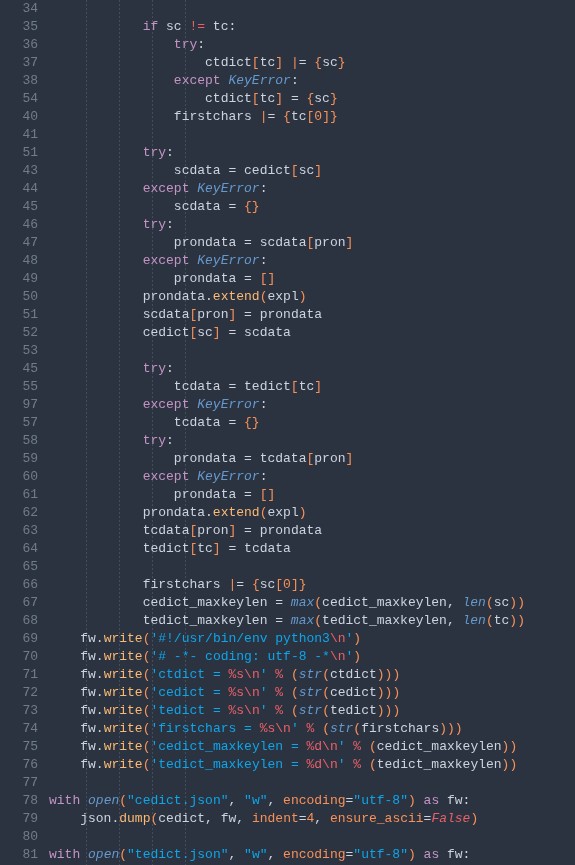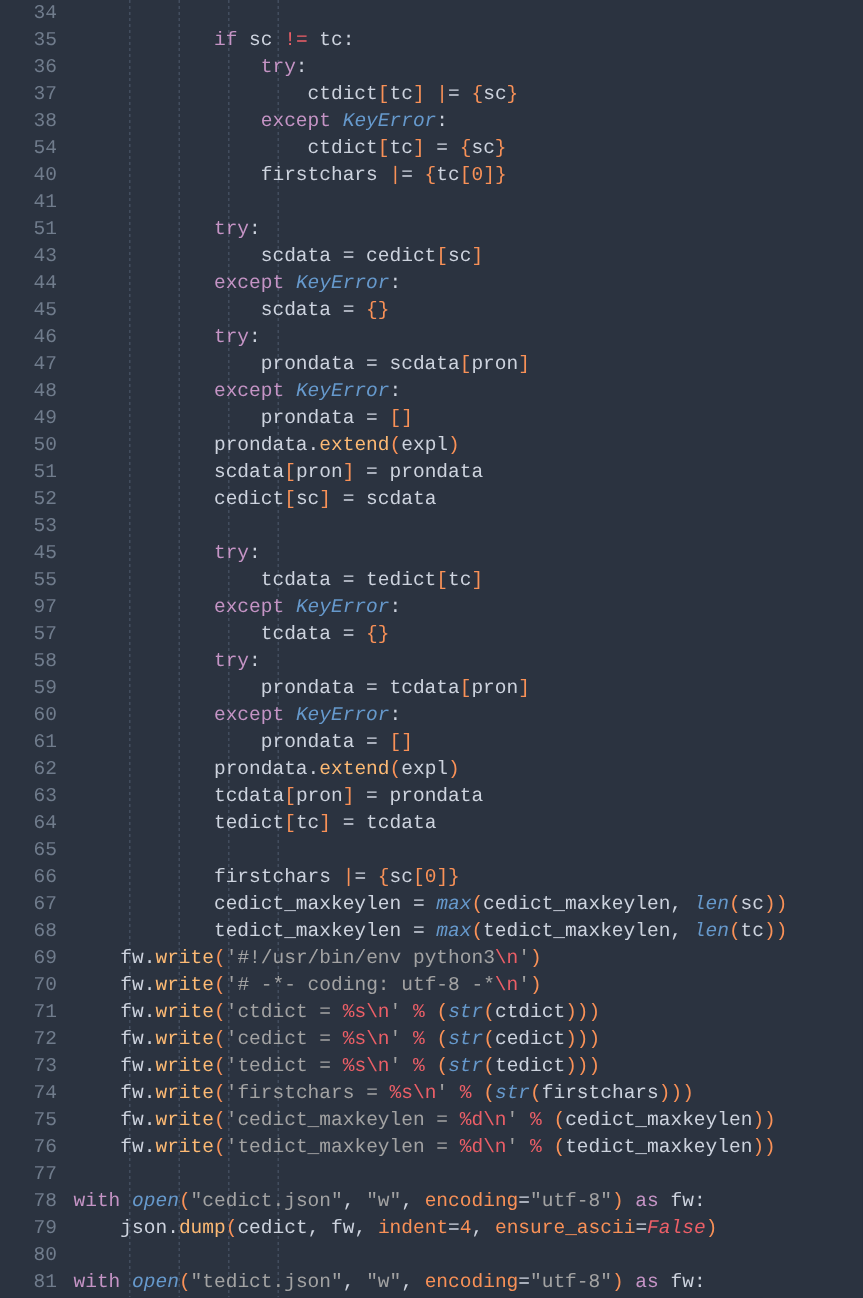--- a/index.html
+++ b/index.html
@@ -71,21 +71,21 @@
   .code {
     display: inline-block;
     margin-left: 11px;
     color: #cdd3de;
   }
 
   
   .kw   { color: #c594c5; }              
   .bif  { color: #6699cc; font-style: italic; } 
   .fn   { color: #fdba74; }              
-  .str  { color: #a3a3a3; }              
+  .str  { color: #0ea5e9; }              
   .esc  { color: #ec5f67; }              
   .pun  { color: #f99157; }              
   .kwa  { color: #f99157; }              
   .con  { color: #ec5f67; font-style: italic; } 
   .op   { color: #cdd3de; }              
   .id   { color: #cdd3de; }              
 </style>
 </head>
 <body>
 

